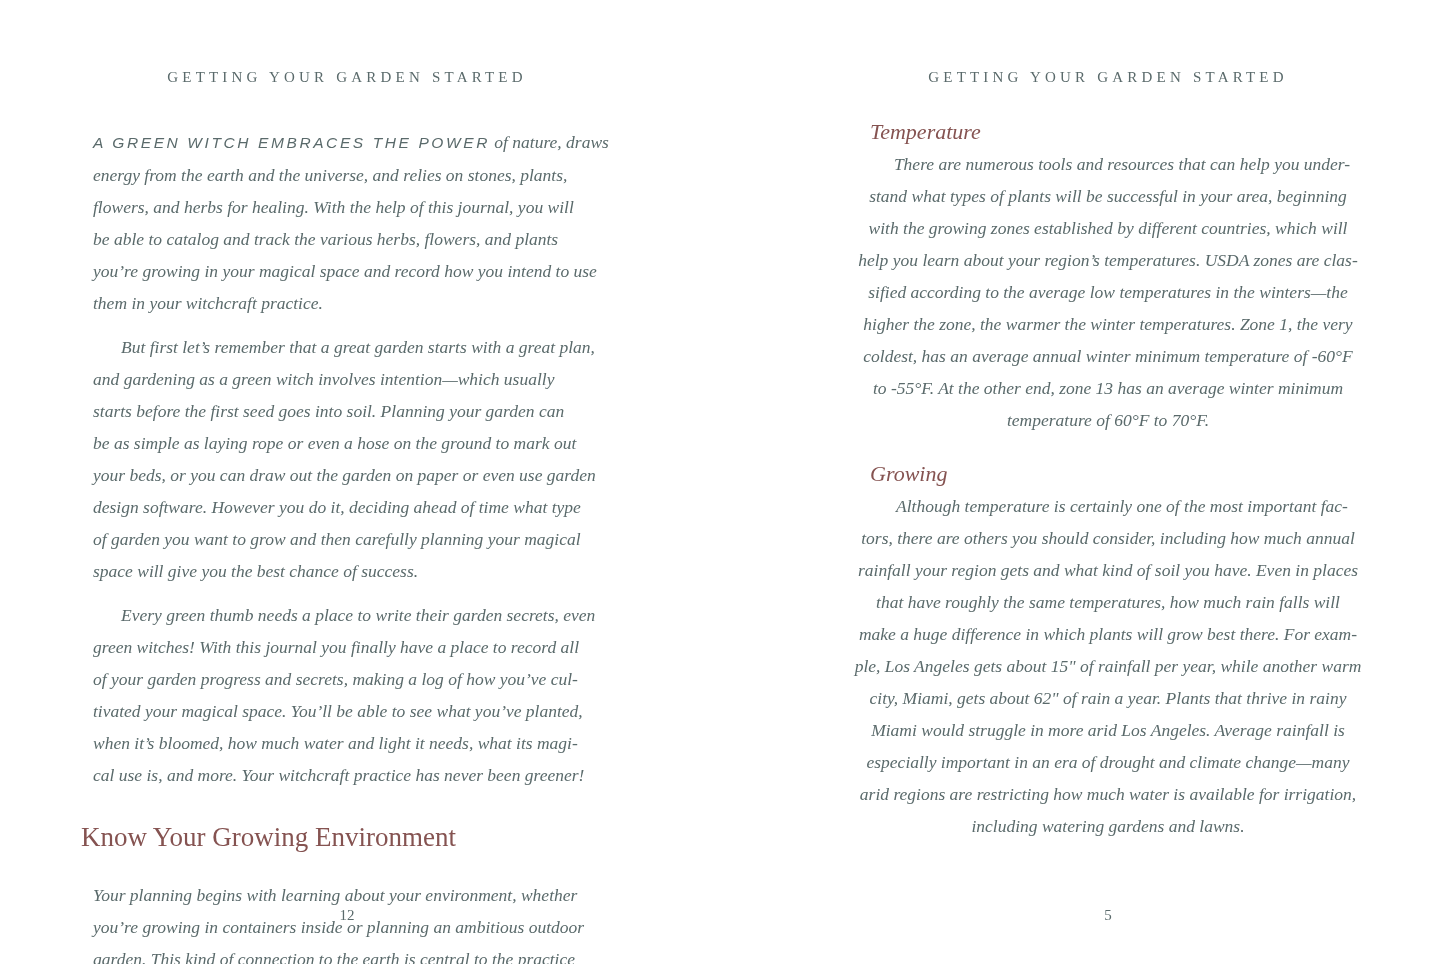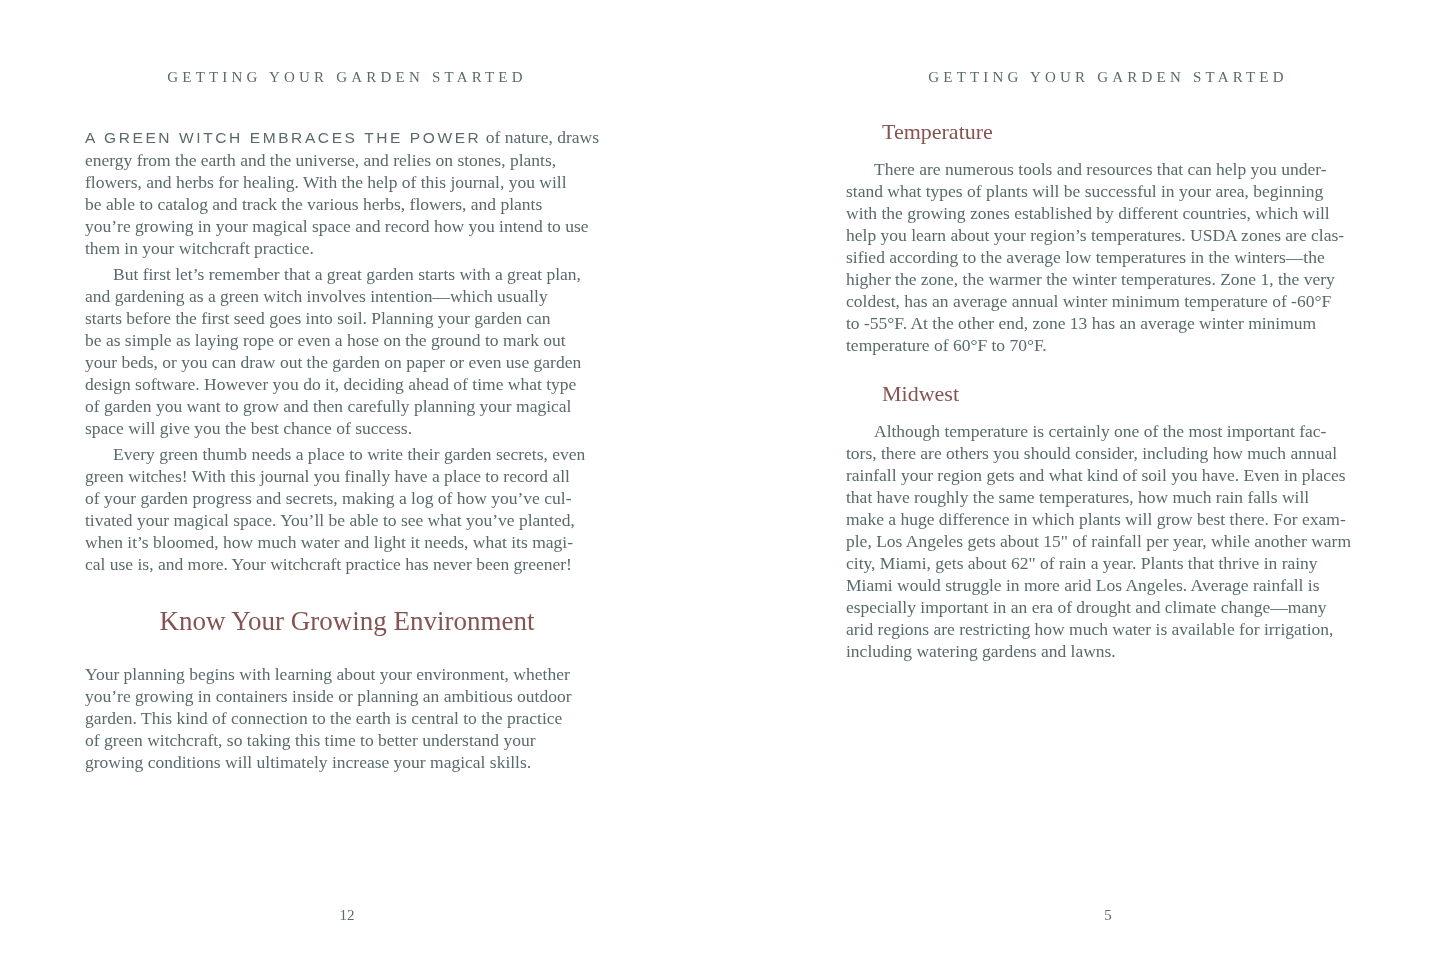--- a/index.html
+++ b/index.html
@@ -39,58 +39,60 @@
     padding-top: 68px;
     text-align: center;
     font-size: 15px;
     line-height: 18px;
     letter-spacing: 4.2px;
     color: var(--ink);
     white-space: pre;
   }
 
   .para {
-    margin: 4px;
+    margin: 12px;
     white-space: pre;
     font-size: 17.5px;
-    line-height: 22px;
+    line-height: 32px;
     color: var(--ink);
+    font-style: italic;
   }
   .indent { text-indent: 28px; }
 
   .opening { margin-top: 40px; }
   .lead-in {
     font-family: "Liberation Sans", sans-serif;
     font-size: 15.5px;
     letter-spacing: 2.6px;
     color: var(--ink);
   }
 
   .section-title {
     margin: 28px 0 24px 0;
-    text-align: center;
+    text-align: left;
     font-size: 27px;
     line-height: 36px;
     font-weight: normal;
     color: var(--maroon);
     white-space: pre;
   }
 
   .subhead {
-    margin: 12px;
+    margin: 0;
     padding-left: 28px;
     font-size: 22px;
     line-height: 28px;
     font-weight: normal;
+    font-style: italic;
     color: var(--maroon);
     white-space: pre;
   }
   .subhead-first { margin-top: 32px; }
   .subhead-next  { margin-top: 24px; }
-  .section-body  { margin-top: 2px; }
+  .section-body  { margin-top: 2px; text-align: center; }
 
   .page-number {
     position: absolute;
     top: 905px;
     width: 532px;
     text-align: center;
     font-size: 15px;
     line-height: 20px;
     color: var(--ink);
   }
@@ -149,21 +151,21 @@
       <p class="para indent section-body">There are numerous tools and resources that can help you under-
 stand what types of plants will be successful in your area, beginning
 with the growing zones established by different countries, which will
 help you learn about your region’s temperatures. USDA zones are clas-
 sified according to the average low temperatures in the winters—the
 higher the zone, the warmer the winter temperatures. Zone 1, the very
 coldest, has an average annual winter minimum temperature of -60°F
 to -55°F. At the other end, zone 13 has an average winter minimum
 temperature of 60°F to 70°F.</p>
 
-      <h3 class="subhead subhead-next">Midwest</h3>
+      <h3 class="subhead subhead-next">Growing</h3>
       <p class="para indent section-body">Although temperature is certainly one of the most important fac-
 tors, there are others you should consider, including how much annual
 rainfall your region gets and what kind of soil you have. Even in places
 that have roughly the same temperatures, how much rain falls will
 make a huge difference in which plants will grow best there. For exam-
 ple, Los Angeles gets about 15" of rainfall per year, while another warm
 city, Miami, gets about 62" of rain a year. Plants that thrive in rainy
 Miami would struggle in more arid Los Angeles. Average rainfall is
 especially important in an era of drought and climate change—many
 arid regions are restricting how much water is available for irrigation,

